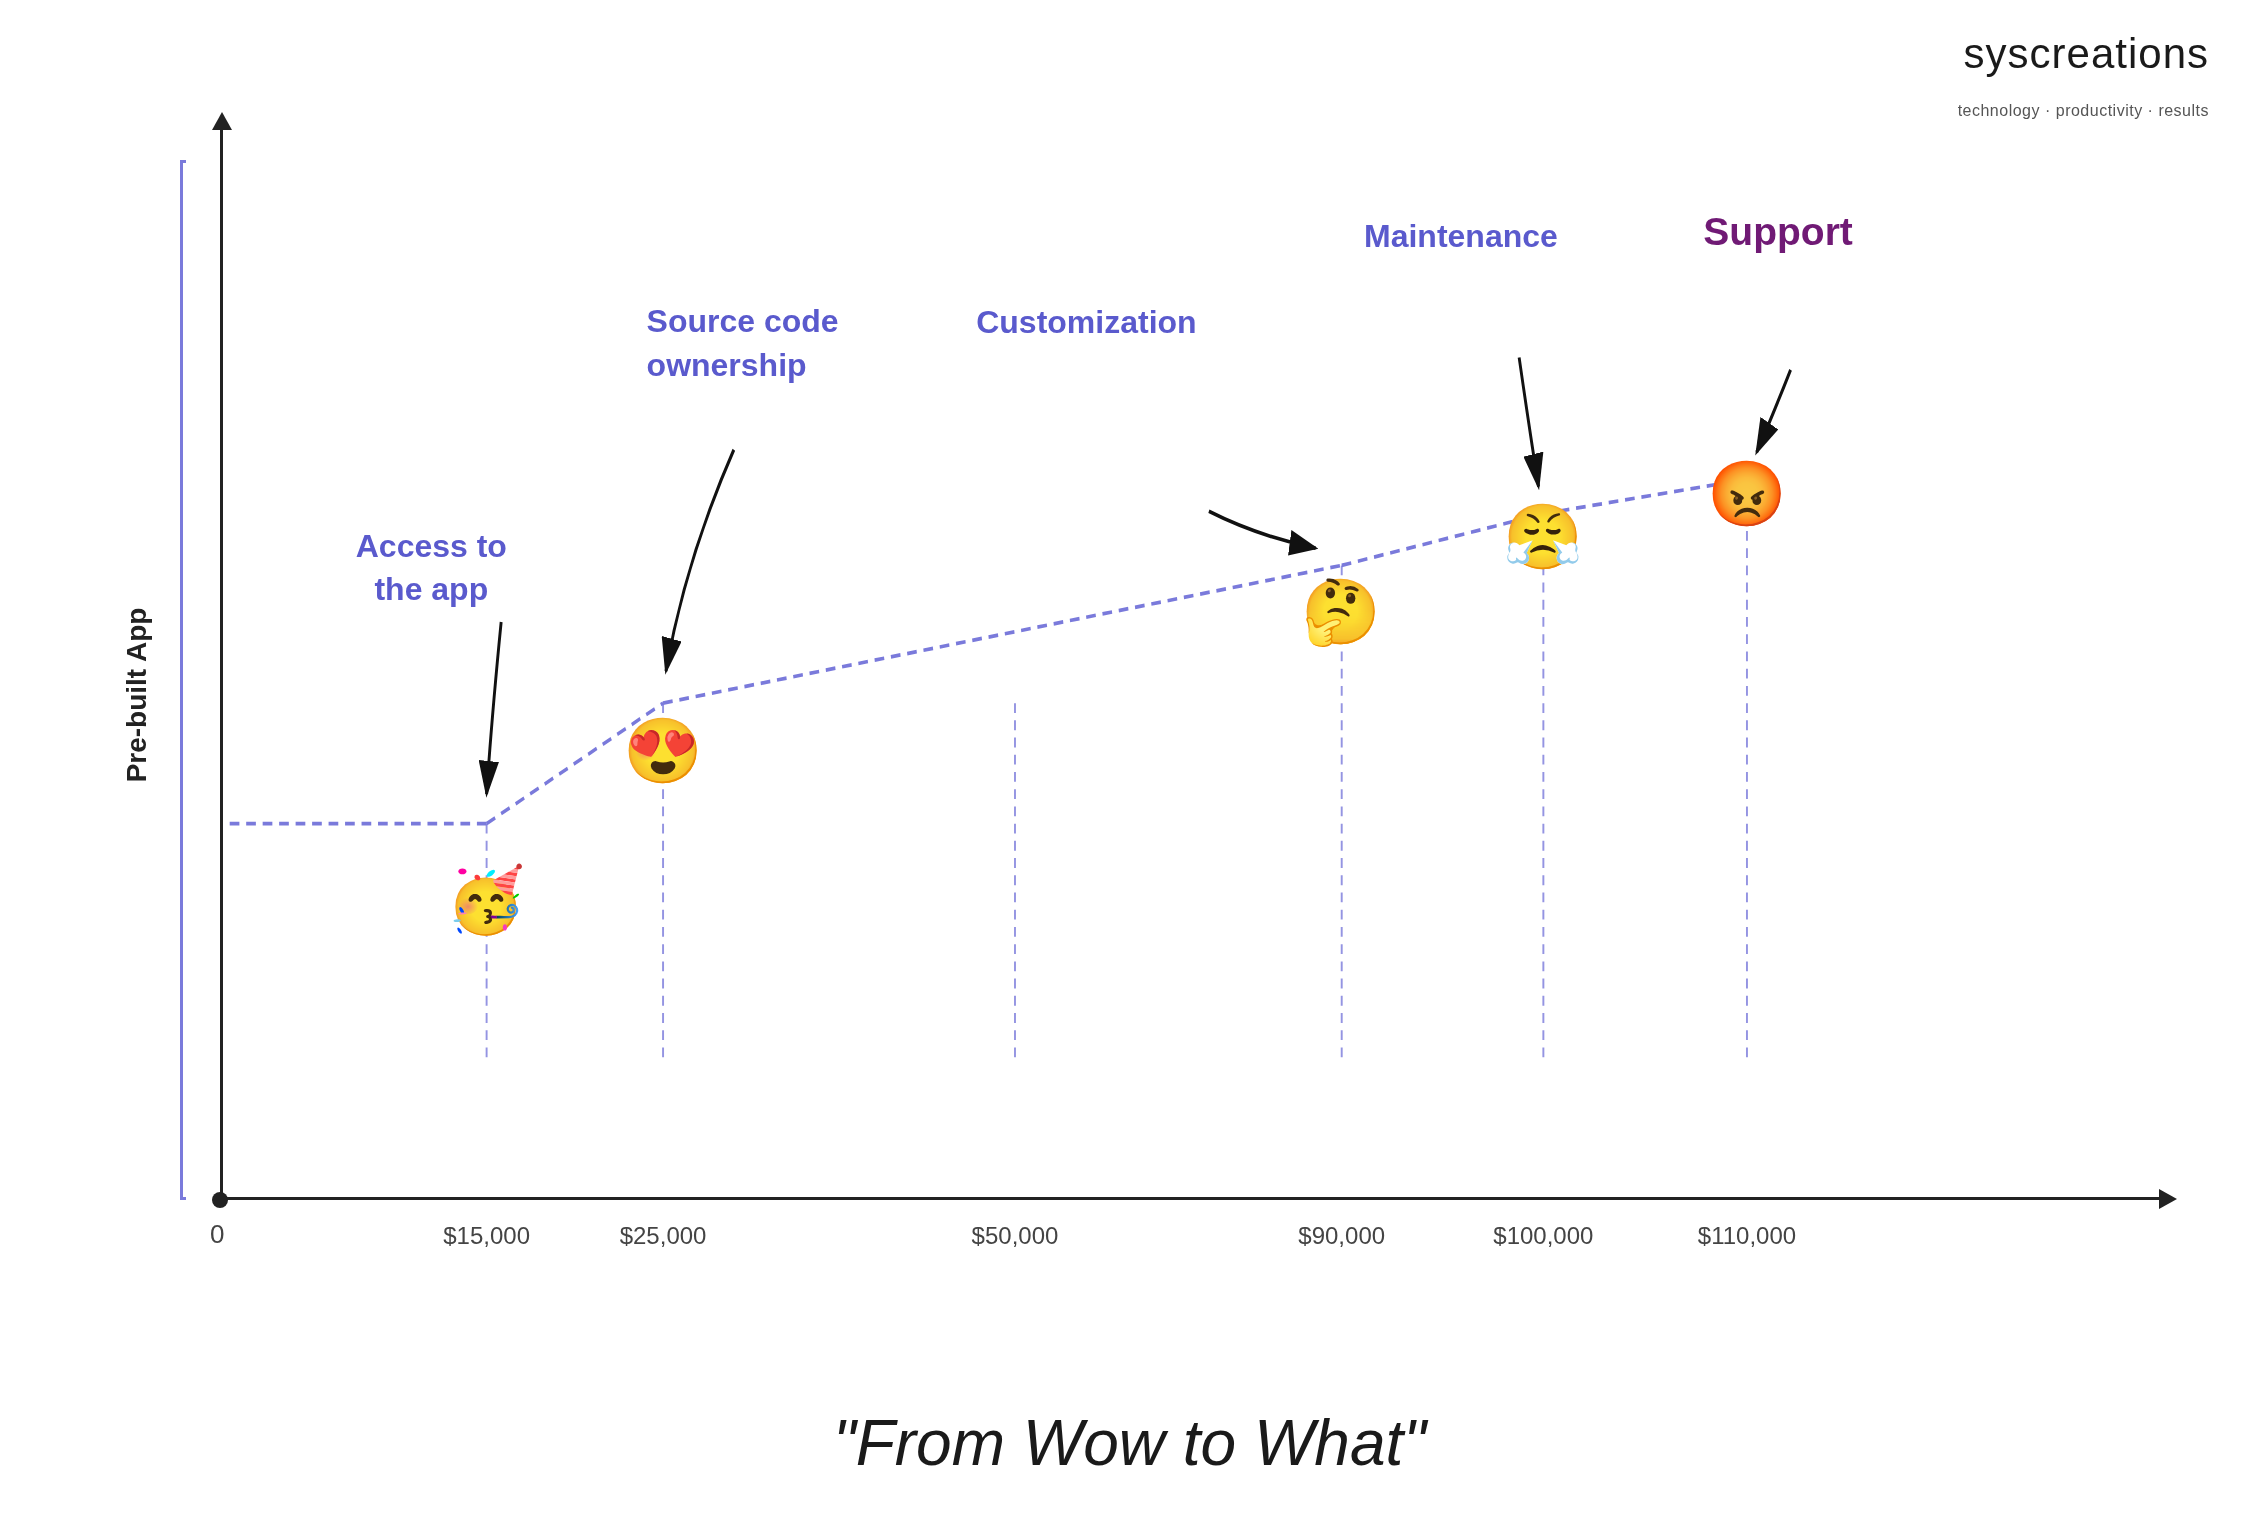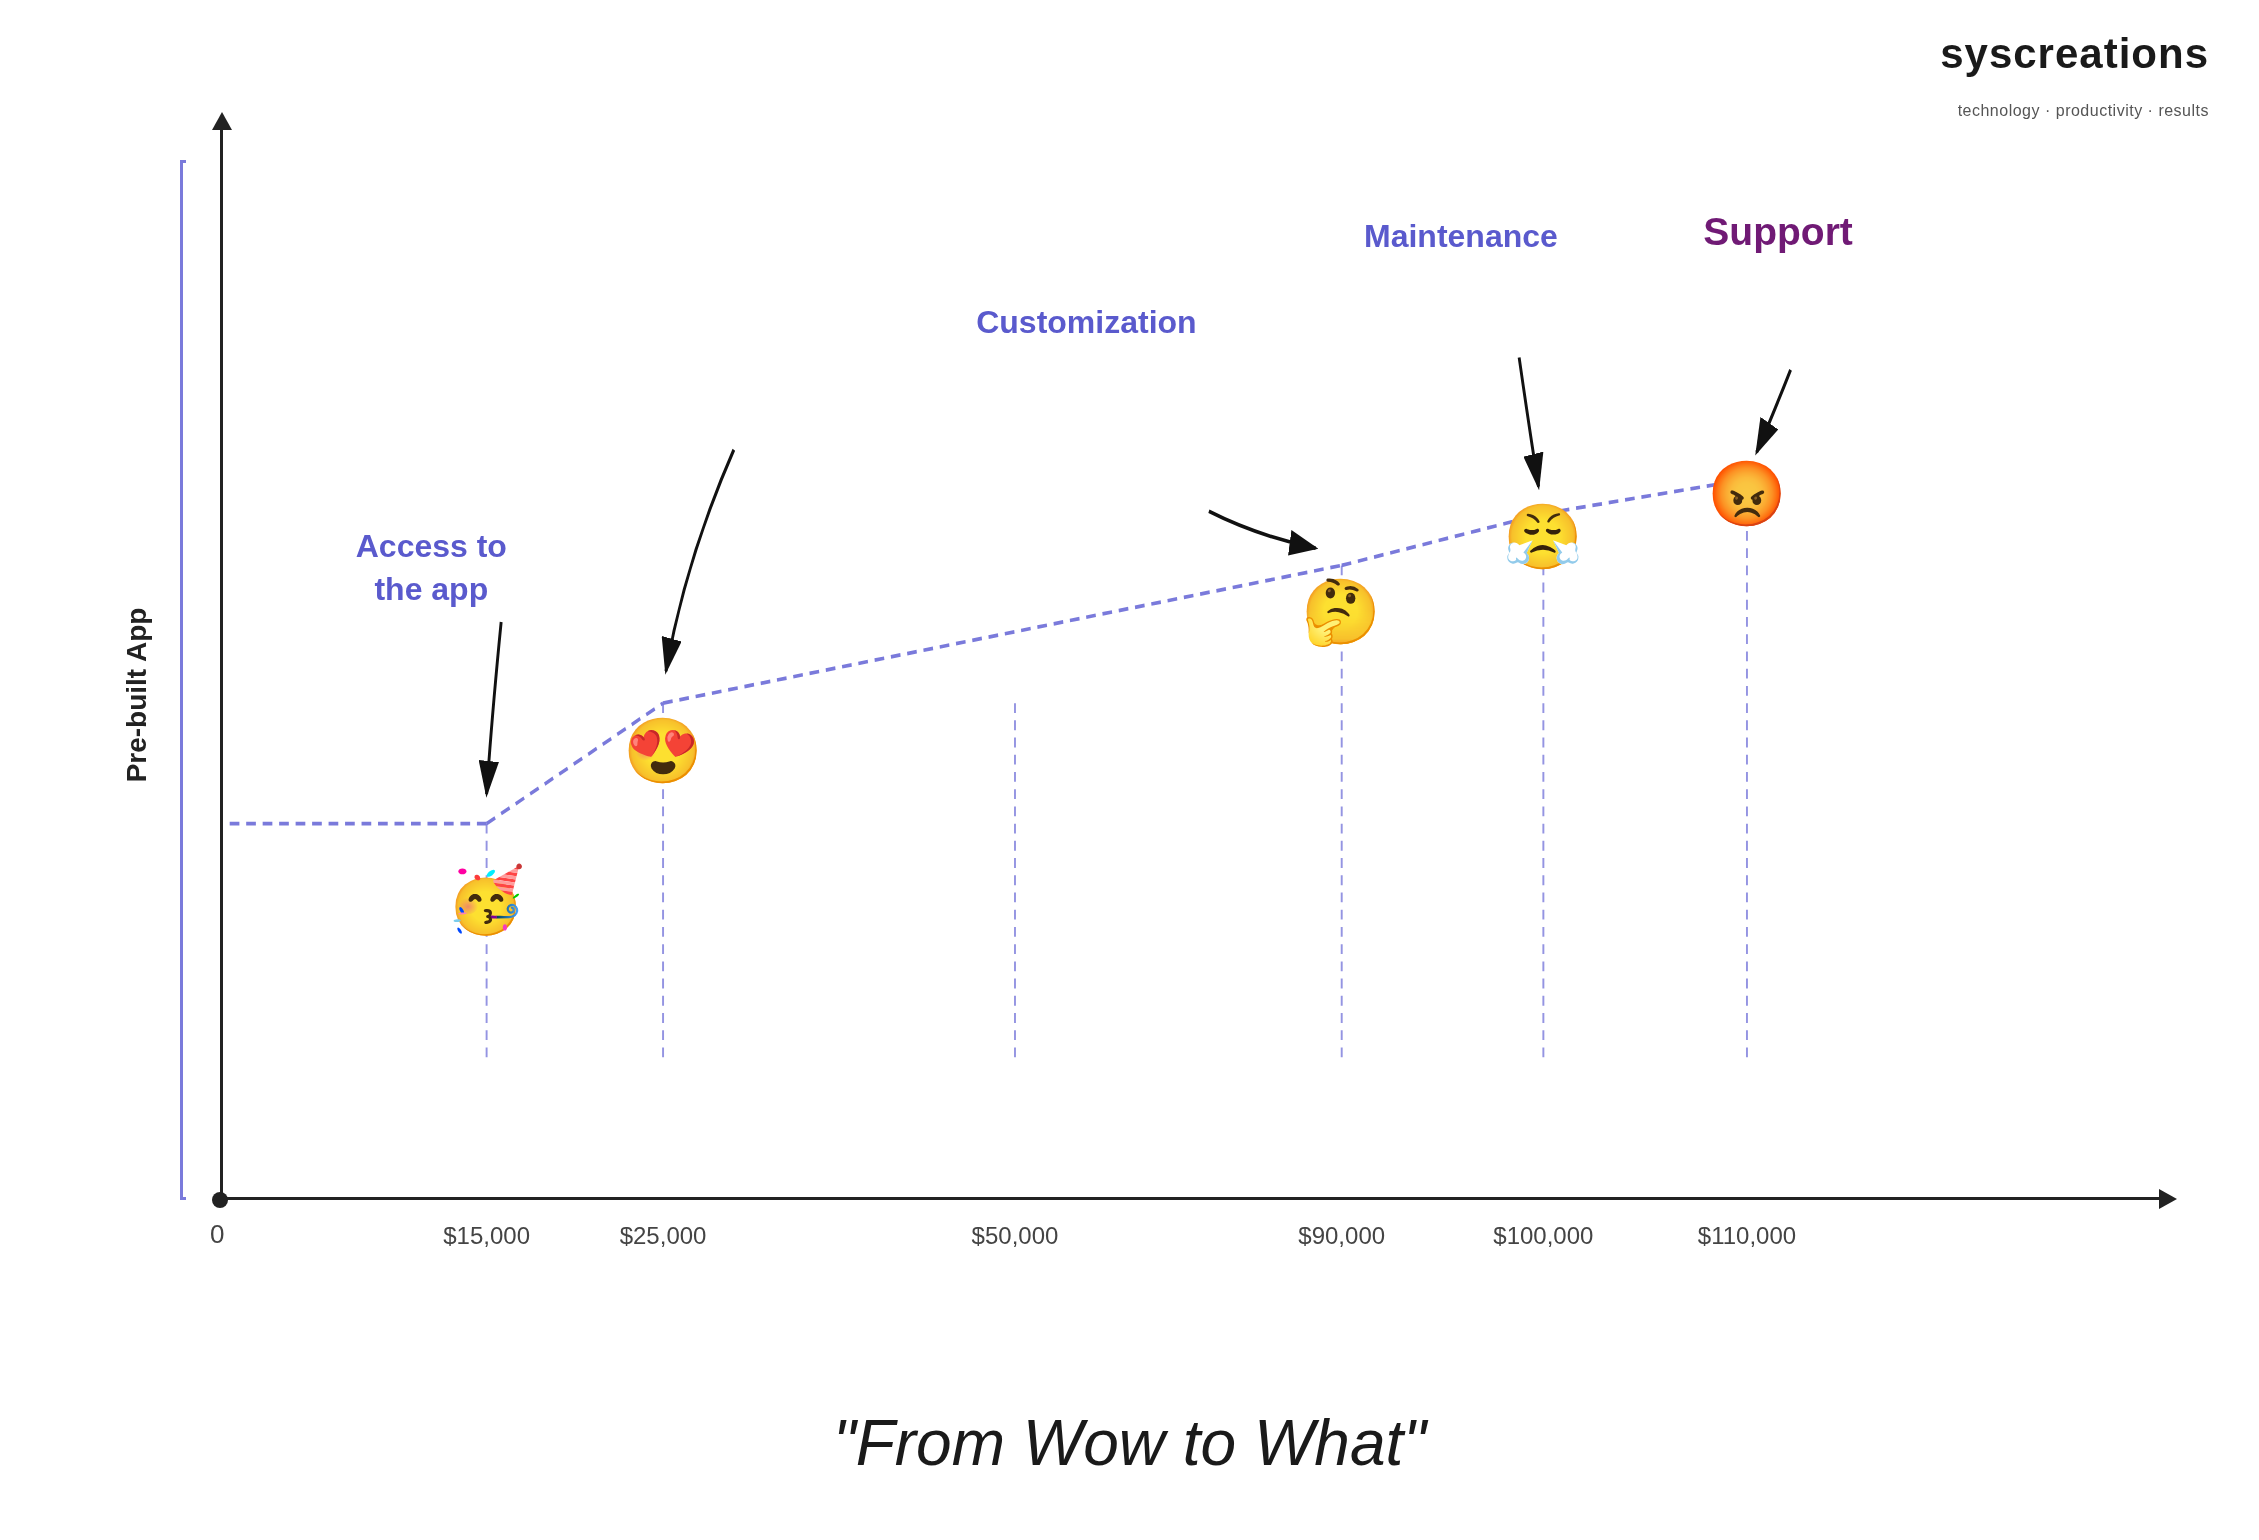--- a/index.html
+++ b/index.html
@@ -13,21 +13,21 @@
     }
 
     .logo {
       position: absolute;
       top: 30px;
       right: 50px;
       text-align: right;
     }
     .logo-main {
       font-size: 42px;
-      font-weight: 700;
+      font-weight: 400;
       color: #1a1a1a;
       letter-spacing: 1px;
     }
     .logo-sub {
       font-size: 16px;
       color: #555;
       letter-spacing: 0.5px;
       margin-top: 24px;
     }
 
@@ -260,20 +260,23 @@
     <div class="emoji-marker" style="left: 57.85%; bottom: 55%;">🤔</div>
 
     <div class="emoji-marker" style="left: 68.25%; bottom: 62%;">😤</div>
 
     <div class="emoji-marker" style="left: 78.75%; bottom: 66%;">😡</div>
 
     <div class="annotation" style="left: 7%; bottom: 55%; color: #5a5acd; font-size: 32px; line-height: 1.35; text-align: center;">
       Access to<br>the app
     </div>
 
+    <div class="annotation" style="left: 22%; bottom: 76%; color: #5a5acd; font-size: 32px; line-height: 1.35;">
+      Source code<br>ownership
+    </div>
 
     <div class="annotation" style="left: 39%; bottom: 80%; color: #5a5acd; font-size: 32px; line-height: 1.35;">
       Customization
     </div>
 
     <div class="annotation" style="left: 59%; bottom: 88%; color: #5a5acd; font-size: 32px; line-height: 1.35;">
       Maintenance
     </div>
 
     <div class="annotation" style="left: 76.5%; bottom: 88%; color: #701a75; font-size: 39px; line-height: 1.35;">

